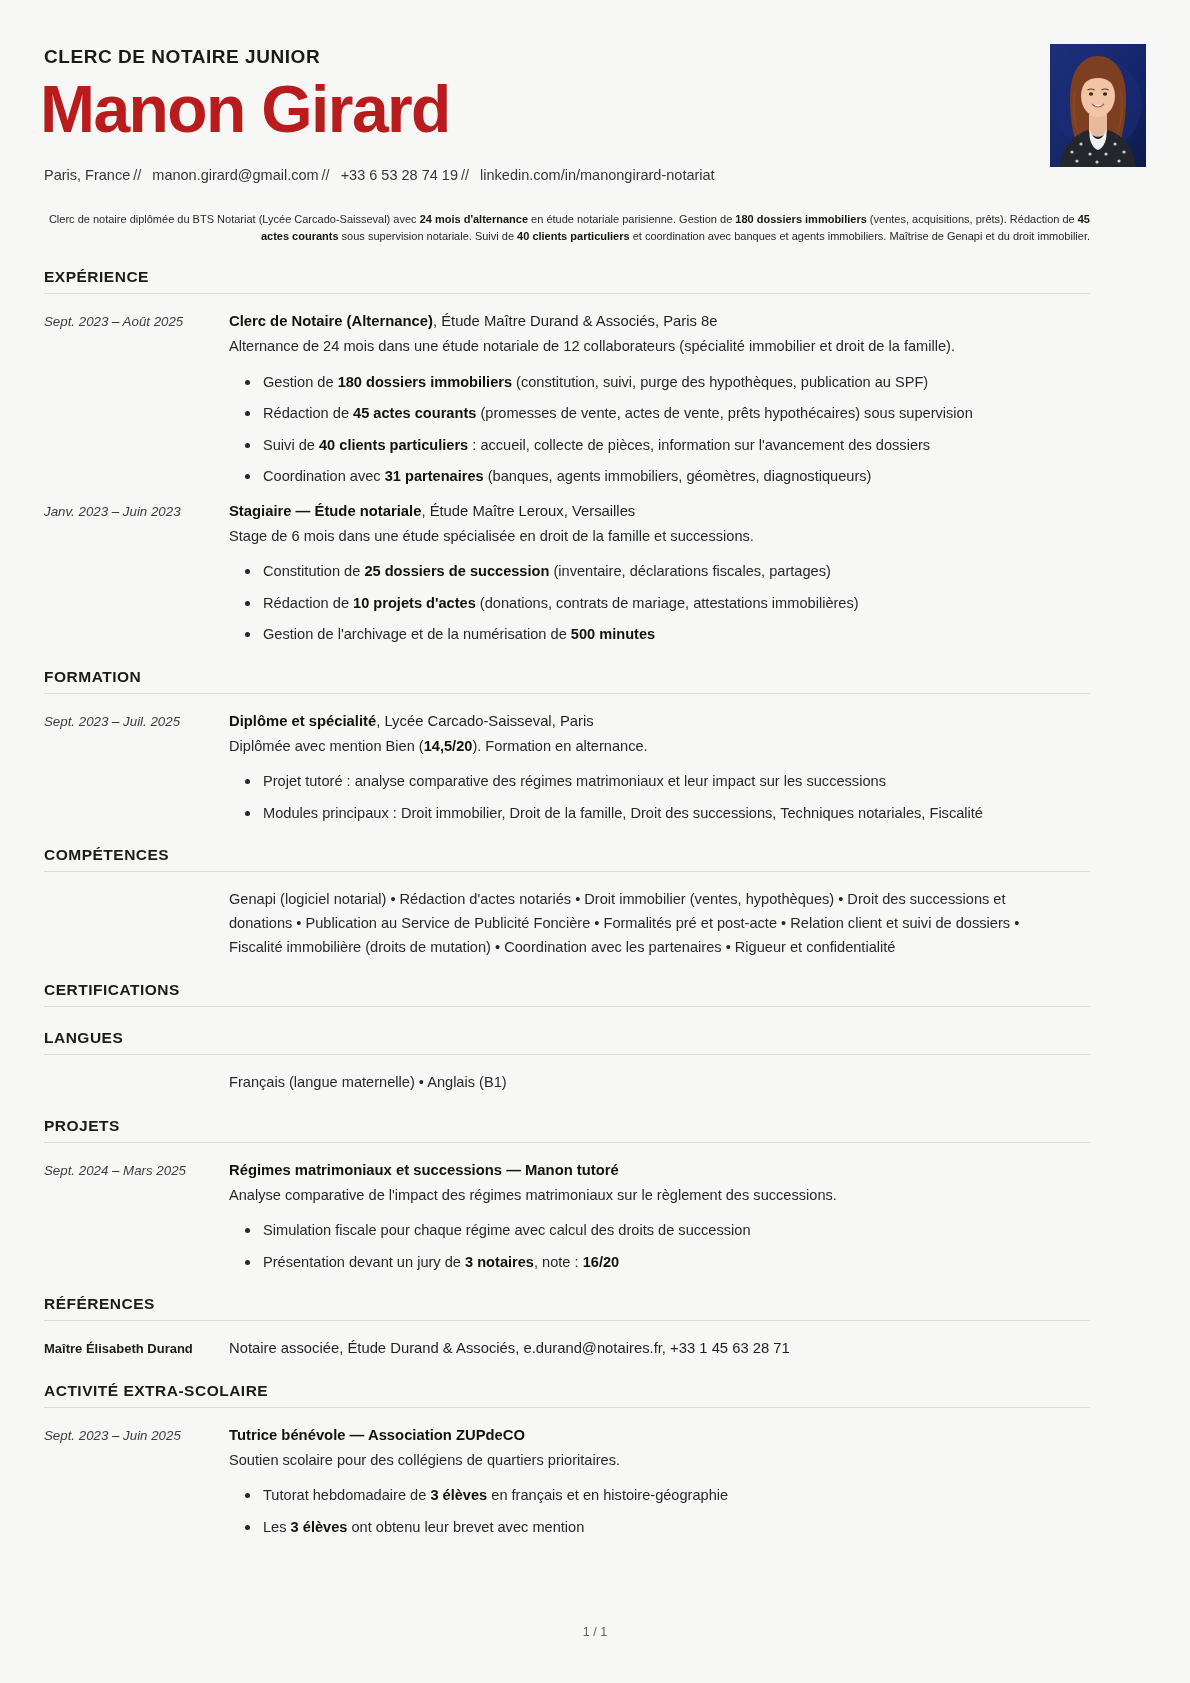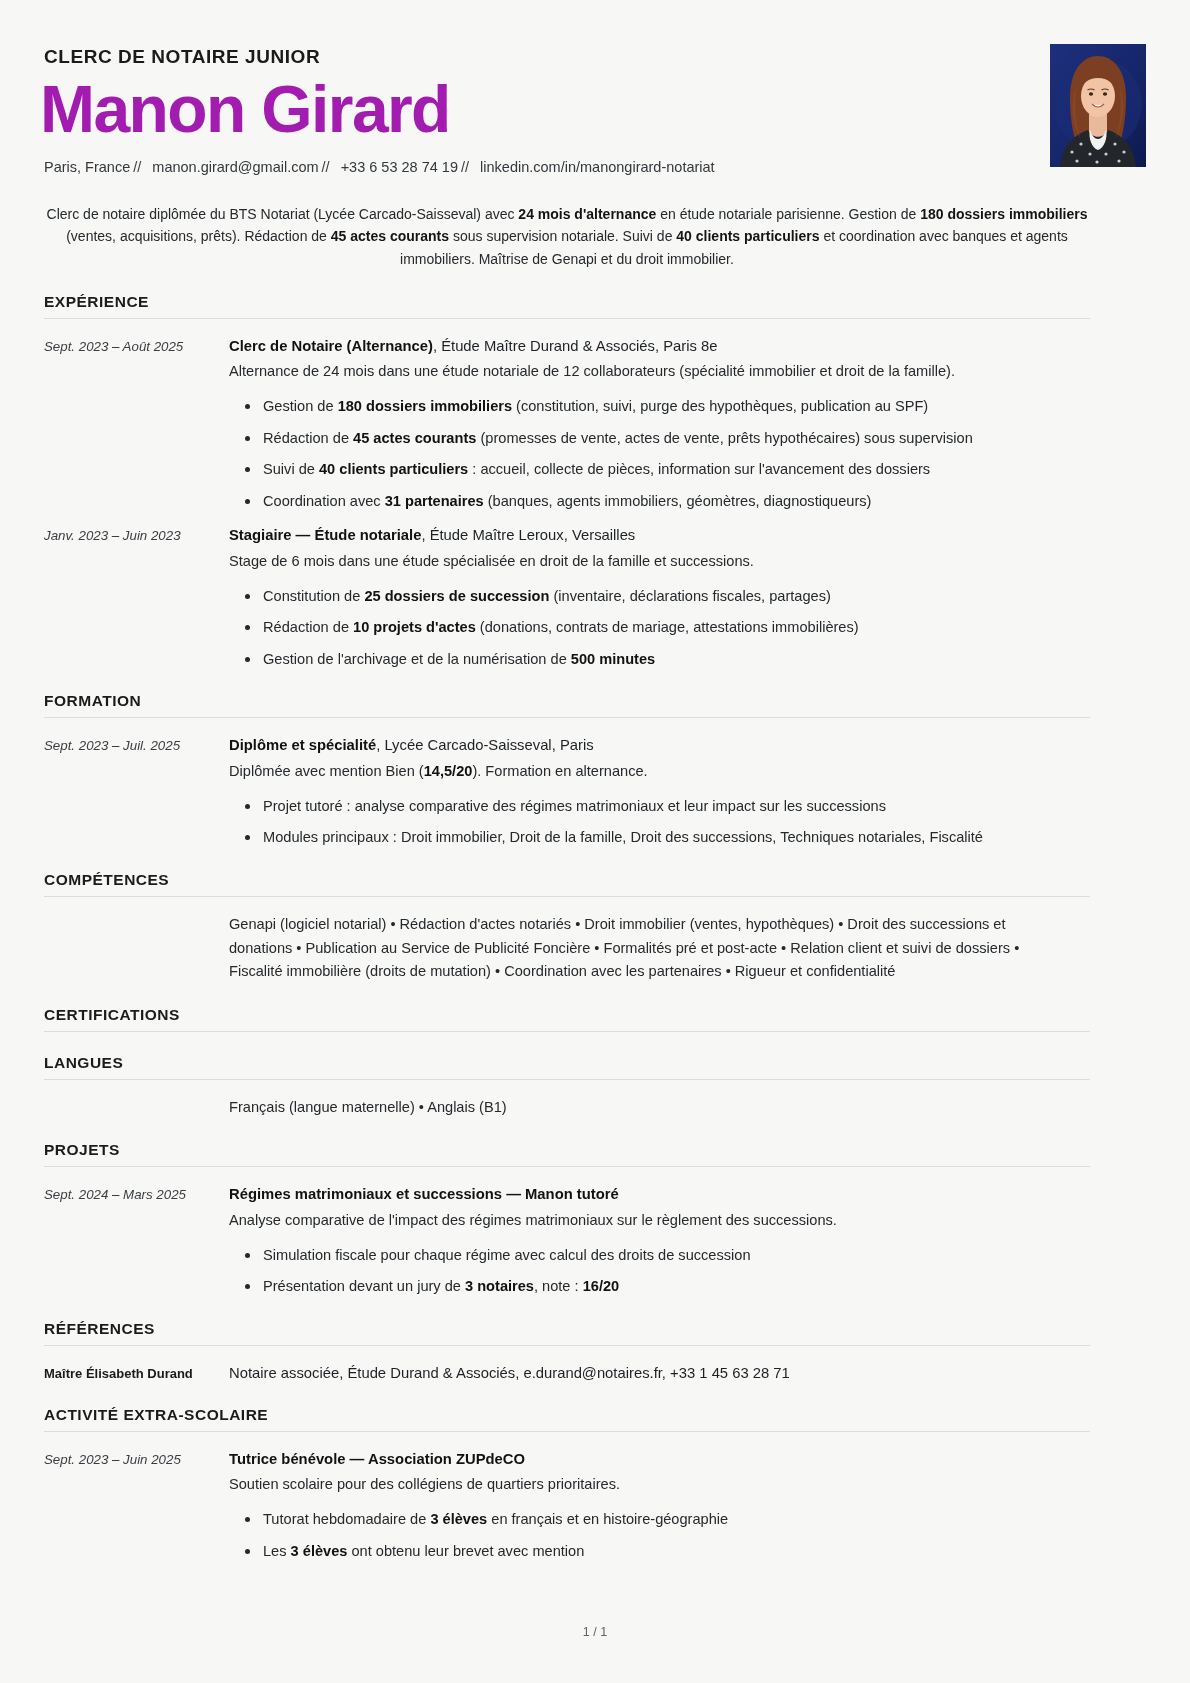--- a/index.html
+++ b/index.html
@@ -34,22 +34,22 @@
     letter-spacing: 0.55px;
     color: #1b1b1b;
     margin: 0 0 2px 0;
     line-height: 1.35;
   }
   .full-name {
     font-size: 66px;
     font-weight: bold;
     letter-spacing: -1.6px;
     line-height: 1.08;
-    margin: 4px 0 12px -4px;
-    color: #a21caf;
+    margin: 4px 0 20px -4px;
+    color: #b91c1c;
   }
   .contact-line {
     font-size: 14.5px;
     color: #33383c;
     line-height: 1.5;
     margin-top: 6px;
     white-space: nowrap;
   }
   .contact-line .sep {
     padding: 0 7px 0 3px;
@@ -61,27 +61,27 @@
     top: 0;
     width: 96px;
     height: 123px;
     overflow: hidden;
     background: #16296b;
     border: 0;
   }
   .photo svg { display: block; }
 
   .summary {
-    font-size: 14px;
+    font-size: 11px;
     line-height: 1.62;
     color: #25292c;
     margin-top: 24px;
     margin-bottom: 0;
     max-width: 1046px;
-    text-align: center;
+    text-align: right;
   }
   .summary b { font-weight: bold; color: #141414; }
 
   
   .section { margin-top: 22px; }
   .section-heading {
     font-size: 15.5px;
     font-weight: bold;
     letter-spacing: 0.5px;
     color: #1b1b1b;

